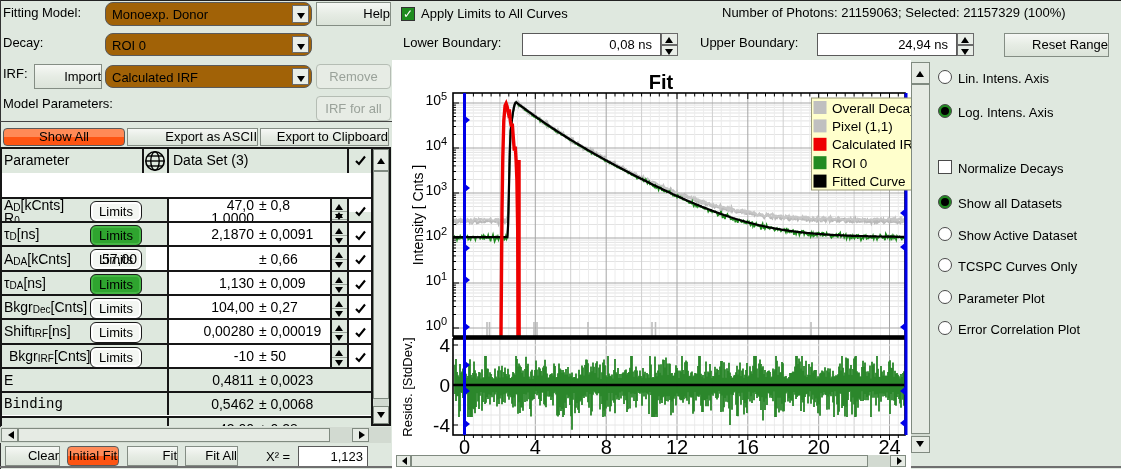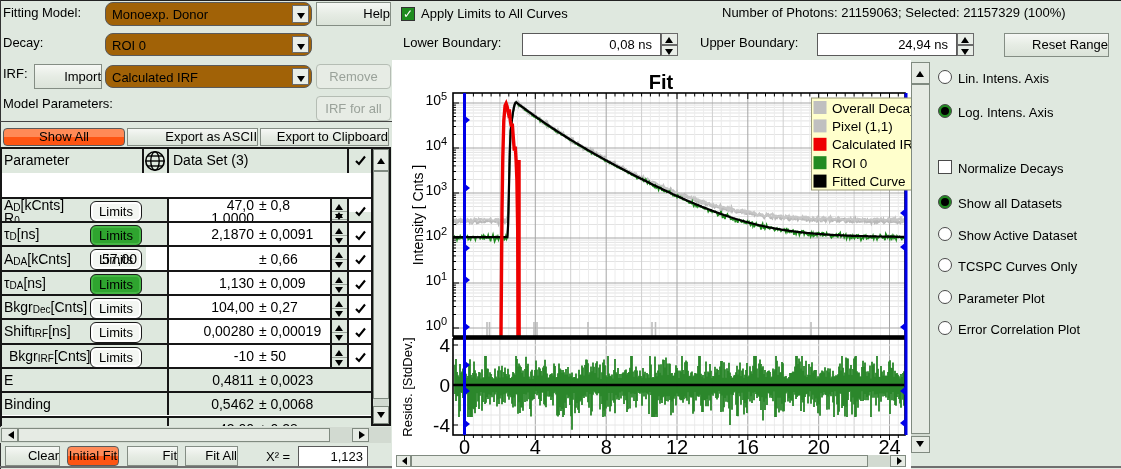--- a/index.html
+++ b/index.html
@@ -268,21 +268,21 @@
 <div class="ab" style="left:2px;top:366.9px;width:369px;height:24.3px;border-top:2px solid #161616;">
     <div class="ab lbl" style="left:0;top:0;width:165px;height:100%;background:#dee8de;">
       <span style="position:absolute;left:2px;top:50%;transform:translateY(-50%);white-space:nowrap">E</span>
     </div>
     <div class="ab" style="left:165px;top:0;width:2px;height:100%;background:#161616"></div>
     <div class="ab" style="left:167px;top:0;width:202px;height:100%;background:#dee8de"></div>
     <div class="ab val" style="left:100px;top:50%;transform:translateY(-50%);width:152px;text-align:right;white-space:nowrap">0,4811</div>
     <div class="ab val" style="left:257px;top:50%;transform:translateY(-50%);white-space:nowrap">± 0,0023</div>
   </div>
 <div class="ab" style="left:2px;top:391.2px;width:369px;height:24.3px;border-top:2px solid #161616;">
-    <div class="ab lbl" style="left:0;top:0;width:200px;height:100%;background:#dee8de;">
+    <div class="ab lbl" style="left:0;top:0;width:200px;height:100%;background:#dee8de;font-family:Liberation Mono, monospace;">
       <span style="position:absolute;left:2px;top:50%;transform:translateY(-50%);white-space:nowrap">Binding</span>
     </div>
     <div class="ab" style="left:165px;top:0;width:2px;height:100%;background:#161616"></div>
     <div class="ab" style="left:167px;top:0;width:202px;height:100%;background:#dee8de"></div>
     <div class="ab val" style="left:100px;top:50%;transform:translateY(-50%);width:152px;text-align:right;white-space:nowrap">0,5462</div>
     <div class="ab val" style="left:257px;top:50%;transform:translateY(-50%);white-space:nowrap">± 0,0068</div>
   </div>
 <div class="ab" style="left:2px;top:415.5px;width:369px;height:10.5px;border-top:2px solid #161616;overflow:hidden;">
     <div class="ab lbl" style="left:0;top:0;width:165px;height:100%;background:#dee8de;">
       <span style="position:absolute;left:2px;top:50%;transform:translateY(-50%);white-space:nowrap"></span>

